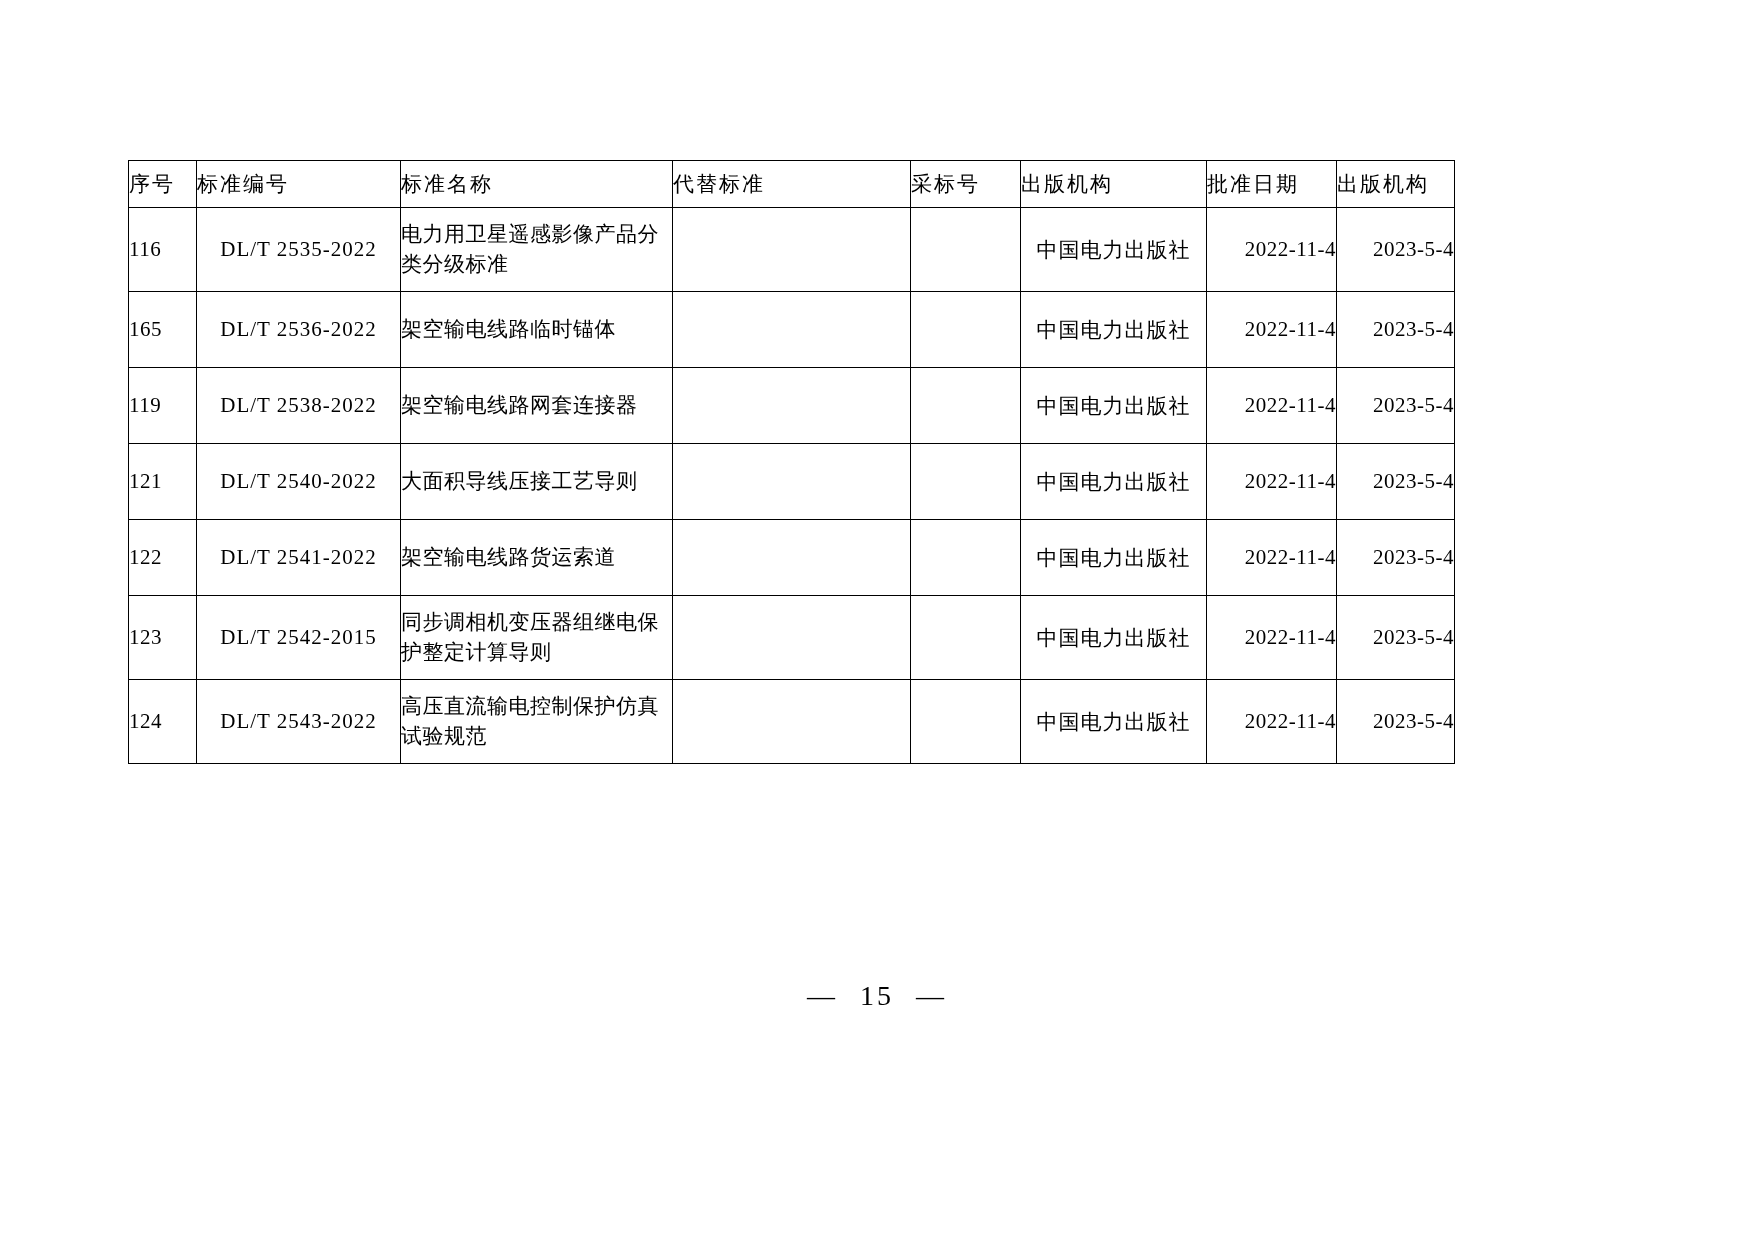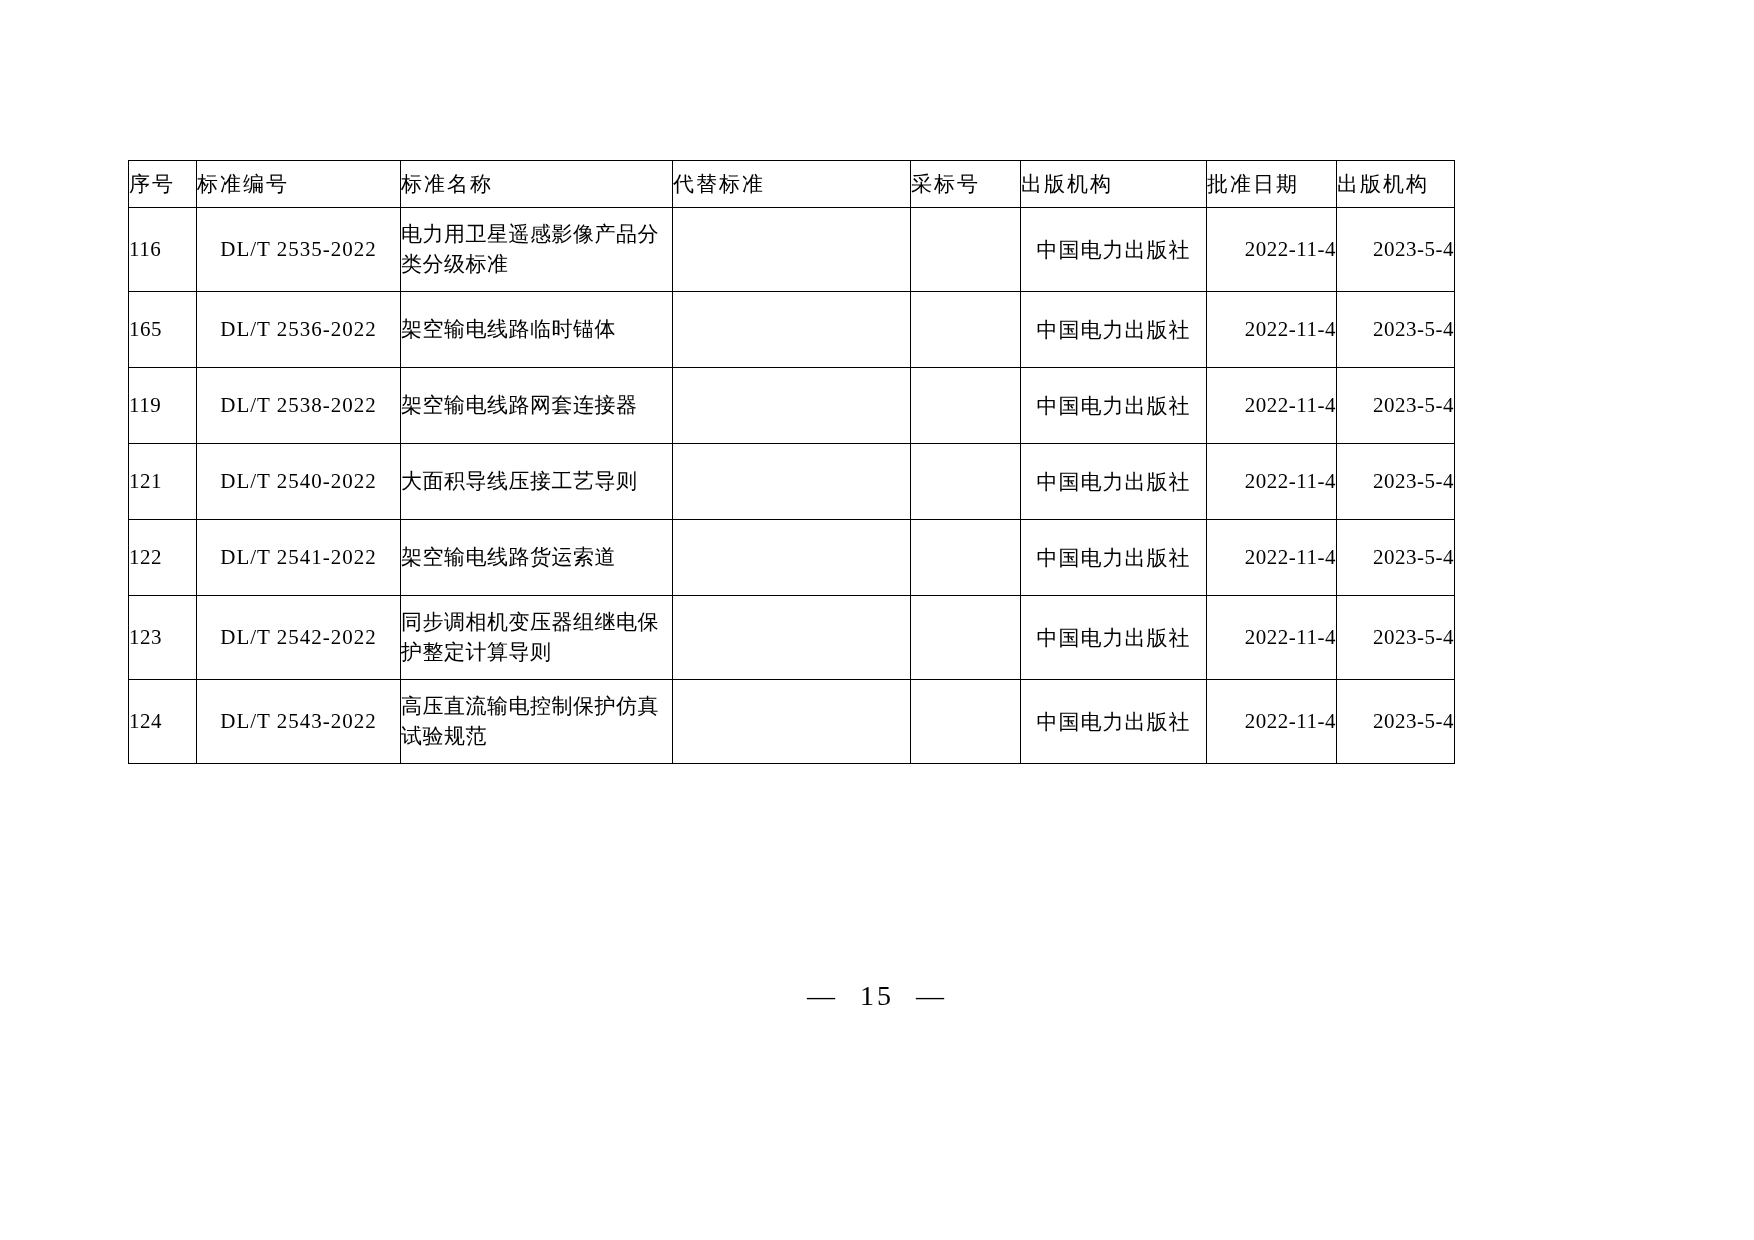--- a/index.html
+++ b/index.html
@@ -180,21 +180,21 @@
           <td class="cell-code">DL/T 2541-2022</td>
           <td class="cell-name">架空输电线路货运索道</td>
           <td class="cell-center"></td>
           <td class="cell-center"></td>
           <td class="cell-pub">中国电力出版社</td>
           <td class="cell-date">2022-11-4</td>
           <td class="cell-date">2023-5-4</td>
         </tr>
         <tr class="tall">
           <td class="cell-center">123</td>
-          <td class="cell-code">DL/T 2542-2022</td>
+          <td class="cell-code">DL/T 2542-2015</td>
           <td class="cell-name">同步调相机变压器组继电保护整定计算导则</td>
           <td class="cell-center"></td>
           <td class="cell-center"></td>
           <td class="cell-pub">中国电力出版社</td>
           <td class="cell-date">2022-11-4</td>
           <td class="cell-date">2023-5-4</td>
         </tr>
         <tr class="tall">
           <td class="cell-center">124</td>
           <td class="cell-code">DL/T 2543-2022</td>

